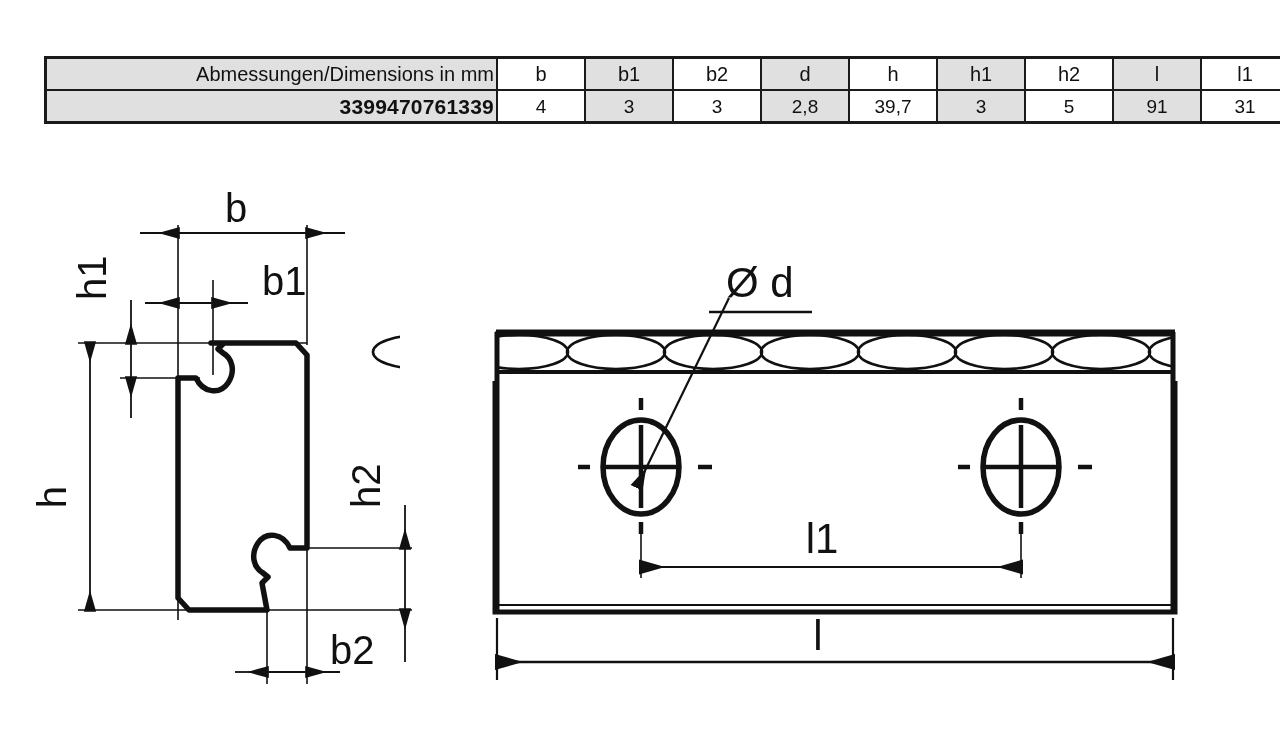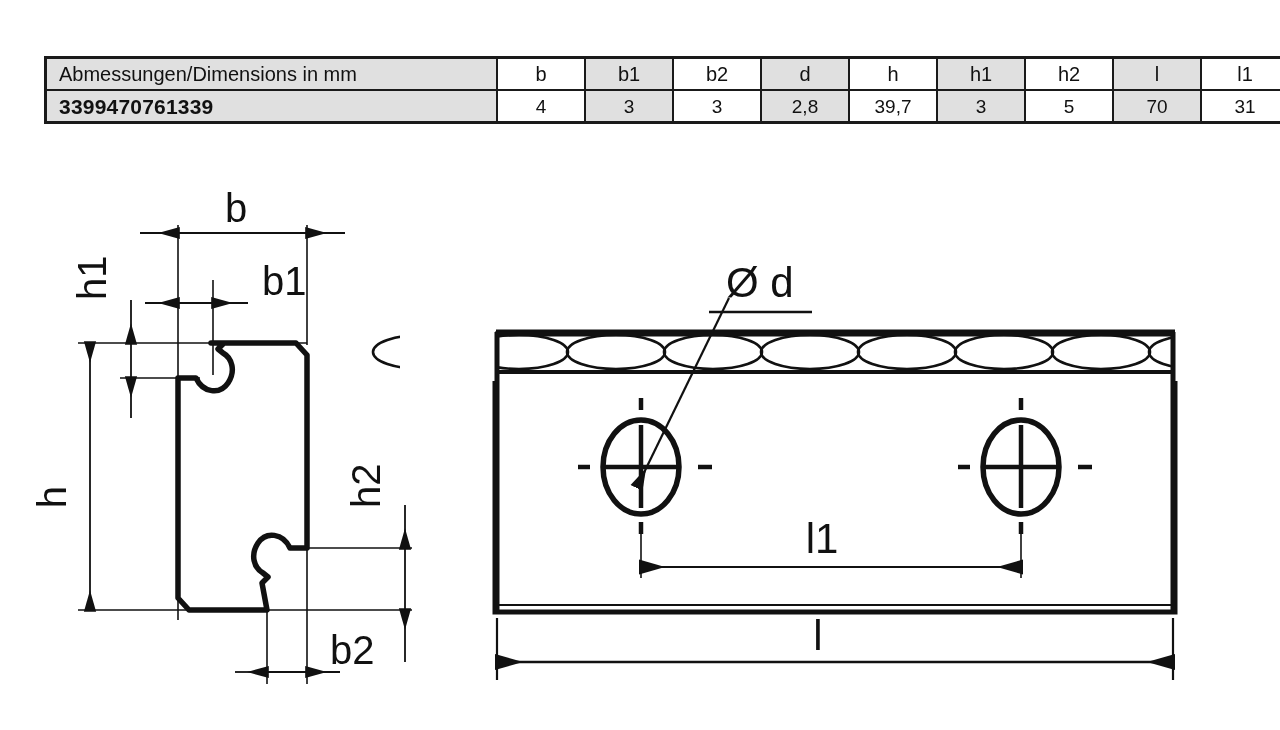--- a/index.html
+++ b/index.html
@@ -37,21 +37,21 @@
     vertical-align: middle;
     font-size: 20px;
     color: #111111;
     padding: 0 2px;
     line-height: 1;
     white-space: nowrap;
   }
   table.dims td.shade { background: #e0e0e0; }
   table.dims td.plain { background: #ffffff; }
   table.dims td.namecell {
-    text-align: left;
+    text-align: right;
     padding-left: 12px;
     background: #e0e0e0;
   }
   table.dims tr.valrow td { font-size: 19px; }
   table.dims tr.valrow td.namecell {
     font-weight: bold;
     font-size: 21px;
     letter-spacing: 0.2px;
   }
 
@@ -89,21 +89,21 @@
       </tr>
       <tr class="valrow">
         <td class="namecell">3399470761339</td>
         <td class="plain">4</td>
         <td class="shade">3</td>
         <td class="plain">3</td>
         <td class="shade">2,8</td>
         <td class="plain">39,7</td>
         <td class="shade">3</td>
         <td class="plain">5</td>
-        <td class="shade">70</td>
+        <td class="shade">91</td>
         <td class="plain">31</td>
       </tr>
     </tbody>
   </table>
 </div>
 
 <svg id="drawing" viewBox="0 0 1280 730">
   <defs>
     <marker id="arrEnd" viewBox="0 0 12 8" refX="11" refY="4" markerWidth="12" markerHeight="8" orient="auto-start-reverse">
       <path d="M0,4 L12,0.6 L12,7.4 Z" fill="#111111"></path>

